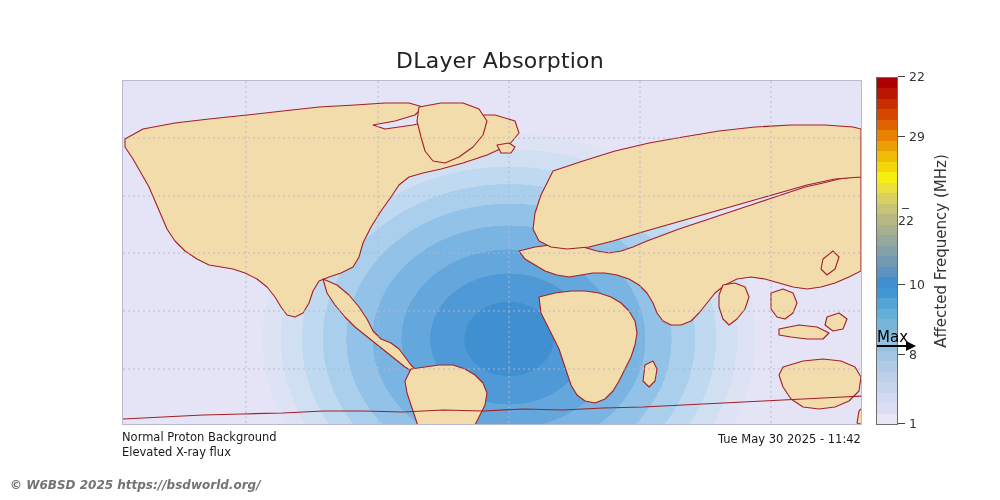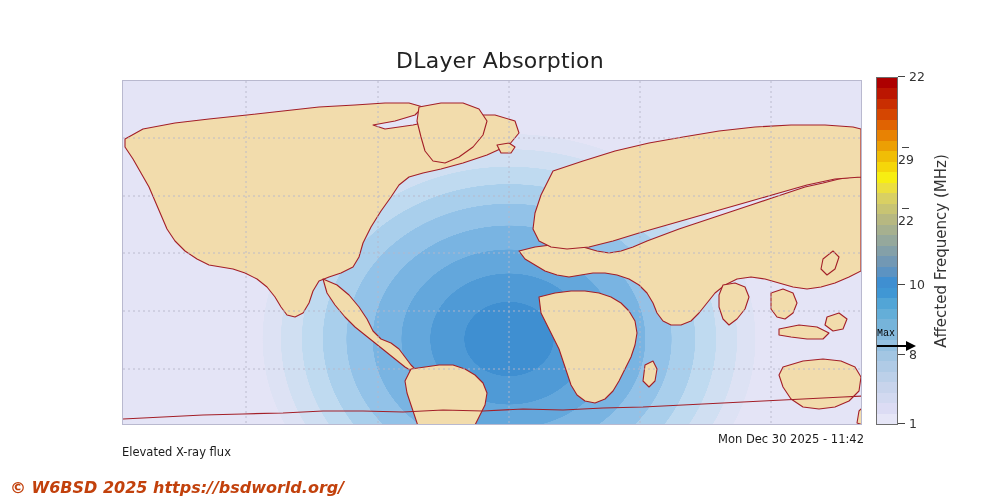--- a/index.html
+++ b/index.html
@@ -24,29 +24,29 @@
   .cbticks{position:absolute;left:898px;top:70px;width:60px;height:362px;}
   .cbtick{position:absolute;left:0;display:flex;align-items:center;gap:4px;
           font-size:12.5px;color:#333;}
   .cbtick .dash{display:inline-block;width:7px;height:1px;background:#444;}
   .cblabel{position:absolute;left:928px;top:77px;height:348px;width:26px;
            display:flex;align-items:center;justify-content:center;}
   .cblabel span{transform:rotate(-90deg);white-space:nowrap;font-size:15px;color:#333;}
 
   
   .maxmark{position:absolute;left:876px;top:330px;width:40px;height:28px;}
-  .maxmark .mtext{position:absolute;left:1px;top:0;font-size:10px;color:#000;font-family:Liberation Mono, monospace;}
+  .maxmark .mtext{position:absolute;left:1px;top:0;font-size:15px;color:#000;}
   .maxmark svg{position:absolute;left:0;top:11px;}
 
   
   .note{position:absolute;left:122px;font-size:11.5px;color:#1a1a1a;}
   .note.l1{top:430px;}
   .note.l2{top:445px;}
   .stamp{position:absolute;left:718px;top:432px;font-size:11.5px;color:#1a1a1a;}
-  .copy{position:absolute;left:10px;top:478px;font-size:16px;color:#c2410c;
+  .copy{position:absolute;left:10px;top:478px;font-size:12px;color:#737373;
         font-style:italic;font-weight:bold;}
 </style>
 </head>
 <body>
 
 <div class="page">
 
   <div class="title">DLayer Absorption</div>
 
   <div class="mapwrap">
@@ -209,21 +209,21 @@
       <div class="seg" style="background: rgb(200, 212, 236); height: 10.4848px;"></div>
       <div class="seg" style="background: rgb(210, 217, 240); height: 10.4848px;"></div>
       <div class="seg" style="background: rgb(220, 220, 244); height: 10.4848px;"></div>
       <div class="seg" style="background: rgb(230, 230, 247); height: 10.4848px;"></div>
     </div>
   <div class="cbticks">
       <div class="cbtick" style="top: -1px;">
         <span class="dash"></span>
         <span>22</span>
       </div>
-      <div class="cbtick" style="top: 77px; flex-direction: column;">
+      <div class="cbtick" style="top: 59px;">
         <span class="dash"></span>
         <span>29</span>
       </div>
       <div class="cbtick" style="top: 137.8px; flex-direction: column;">
         <span class="dash"></span>
         <span>22</span>
       </div>
       <div class="cbtick" style="top: 207.2px;">
         <span class="dash"></span>
         <span>10</span>
@@ -242,17 +242,18 @@
   </div>
 
   <div class="maxmark" style="top: 327.914px;">
     <div class="mtext">Max</div>
     <svg width="40" height="14">
       <line x1="1" y1="7" x2="30" y2="7" stroke="#000" stroke-width="2"></line>
       <polygon points="30,2 40,7 30,12" fill="#000"></polygon>
     </svg>
   </div>
 
+  <div class="note l1">Normal Proton Background</div>
   <div class="note l2">Elevated X-ray flux</div>
-  <div class="stamp">Mon Dec 30 2025 - 11:42</div>
+  <div class="stamp">Tue May 30 2025 - 11:42</div>
   <div class="copy">© W6BSD 2025 https://bsdworld.org/</div>
 
 </div>
 
 </body></html>

